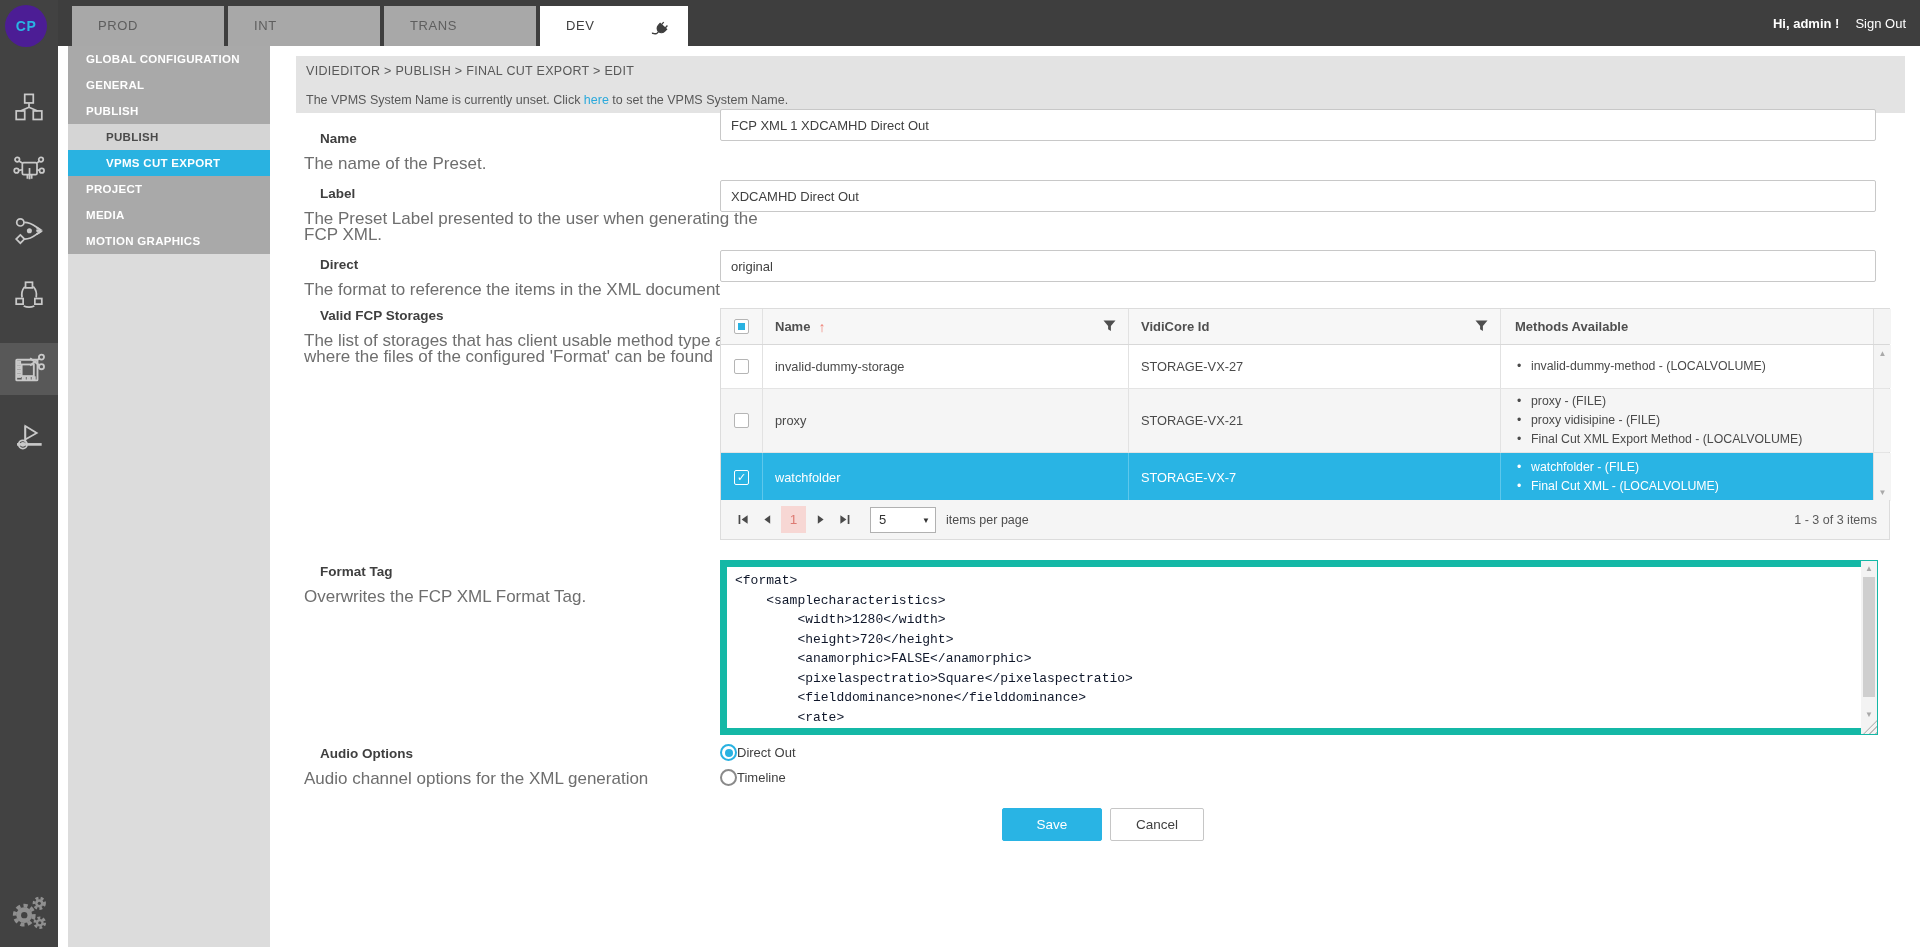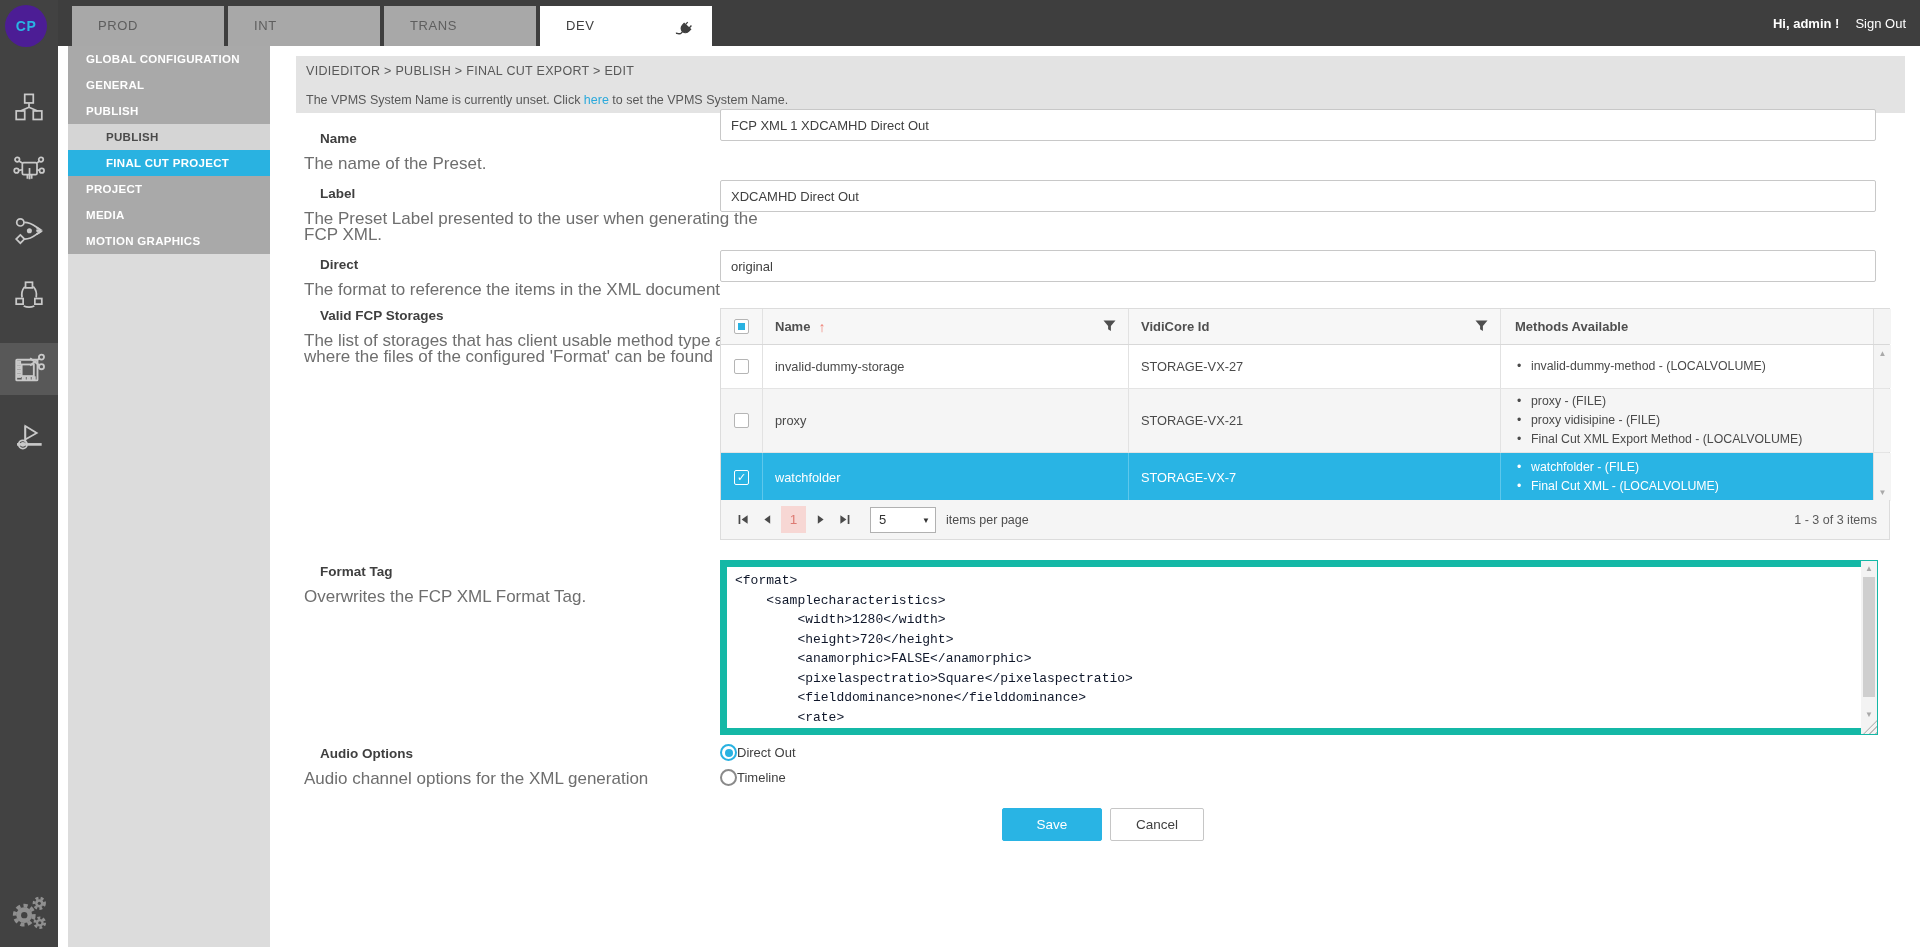--- a/index.html
+++ b/index.html
@@ -118,21 +118,21 @@
 </style>
 </head>
 <body>
 
 <div id="app">
 
   <div id="topbar">
     <div class="tab" style="left:72px; width:152px;">PROD</div>
     <div class="tab" style="left:228px; width:152px;">INT</div>
     <div class="tab" style="left:384px; width:152px;">TRANS</div>
-    <div class="tab active" style="left:540px; width:172px;">
+    <div class="tab active" style="left:540px; width:148px;">
       <span>DEV</span>
       <span class="abs" style="right:18px; top:10px;">
         <svg width="20" height="20" viewBox="0 0 24 24">
           <g transform="rotate(42 12 12)" stroke="#3f3f3f" stroke-width="1.6" fill="none">
             <path d="M9 2 v4 M15 2 v4"></path>
             <path d="M6.8 6 h10.4 v3.2 a5.2 5.2 0 0 1 -10.4 0 z" fill="#3f3f3f"></path>
             <path d="M12 14.5 v2.5 c0 3 -3.5 2.5 -4.5 4.5"></path>
           </g>
         </svg>
       </span>
@@ -223,21 +223,21 @@
       </svg>
     </div>
   </div>
   <div id="avatar">CP</div>
 
   <div id="menu">
     <div class="mitem">GLOBAL CONFIGURATION</div>
     <div class="mitem">GENERAL</div>
     <div class="mitem">PUBLISH</div>
     <div class="mitem sub">PUBLISH</div>
-    <div class="mitem sub-active">FINAL CUT PROJECT</div>
+    <div class="mitem sub-active">VPMS CUT EXPORT</div>
     <div class="mitem">PROJECT</div>
     <div class="mitem">MEDIA</div>
     <div class="mitem">MOTION GRAPHICS</div>
   </div>
 
   <div id="band">
     <div id="breadcrumb">VIDIEDITOR &gt; PUBLISH &gt; FINAL CUT EXPORT &gt; EDIT</div>
     <div id="notice">
       <span>The VPMS System Name is currently unset. Click </span><span class="lnk">here</span><span> to set the VPMS System Name.</span>
     </div>

